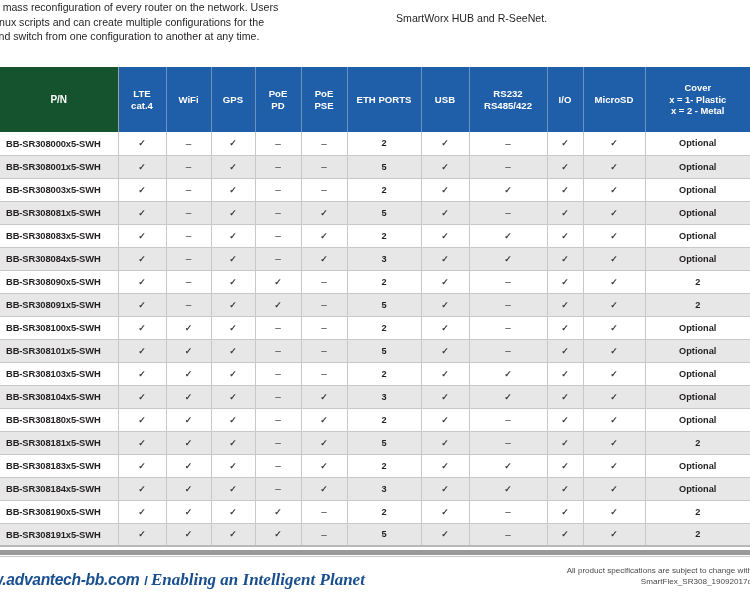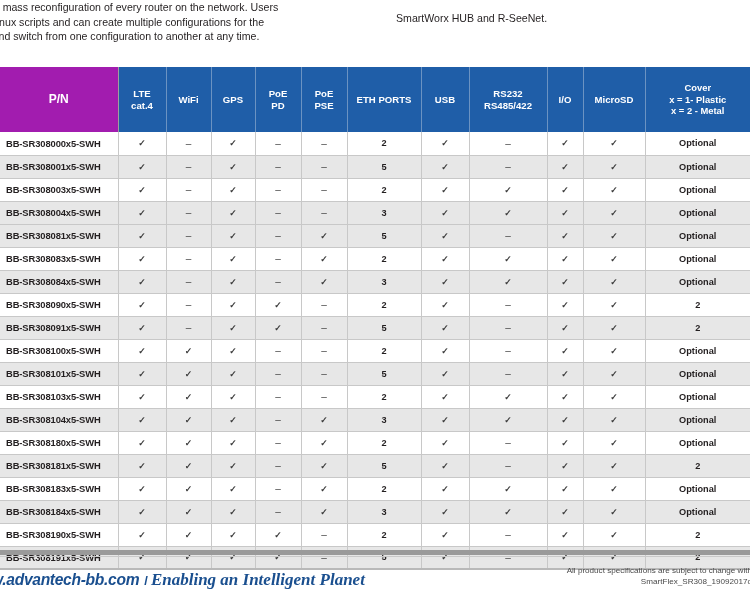--- a/index.html
+++ b/index.html
@@ -59,22 +59,22 @@
     height: 65px;
     background: #1f5ea8;
     color: #ffffff;
     font-size: 9.6px;
     font-weight: bold;
     line-height: 11.6px;
     border-left: 1px solid #6b93c2;
     border-right: 1px solid #6b93c2;
   }
   thead th.pn-head {
-    background: #a21caf;
-    font-size: 12px;
+    background: #14532d;
+    font-size: 10px;
     border-left: none;
     border-right: 1px solid #9e9e9e;
   }
   thead th.cover-head {
     font-size: 9.4px;
     line-height: 11.4px;
     border-right: none;
   }
   thead th .hl { display: block; }
 
@@ -262,34 +262,20 @@
           <td class="dash">–</td>
           <td class="dash">–</td>
           <td class="cover">2</td>
           <td class="mark">✓</td>
           <td class="mark">✓</td>
           <td class="mark">✓</td>
           <td class="mark">✓</td>
           <td class="cover">Optional</td>
         </tr>
         <tr class="odd">
-          <td class="pn">BB-SR308004x5-SWH</td>
-          <td class="mark">✓</td>
-          <td class="dash">–</td>
-          <td class="mark">✓</td>
-          <td class="dash">–</td>
-          <td class="dash">–</td>
-          <td class="cover">3</td>
-          <td class="mark">✓</td>
-          <td class="mark">✓</td>
-          <td class="mark">✓</td>
-          <td class="mark">✓</td>
-          <td class="cover">Optional</td>
-        </tr>
-        <tr class="odd">
           <td class="pn">BB-SR308081x5-SWH</td>
           <td class="mark">✓</td>
           <td class="dash">–</td>
           <td class="mark">✓</td>
           <td class="dash">–</td>
           <td class="mark">✓</td>
           <td class="cover">5</td>
           <td class="mark">✓</td>
           <td class="dash">–</td>
           <td class="mark">✓</td>

